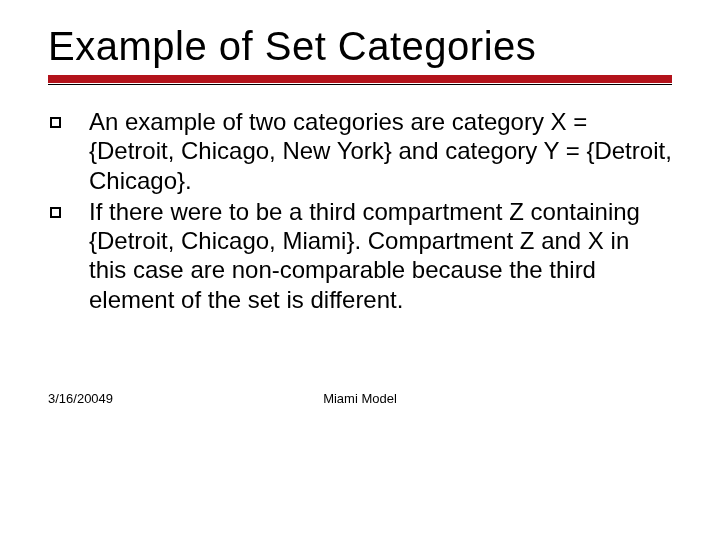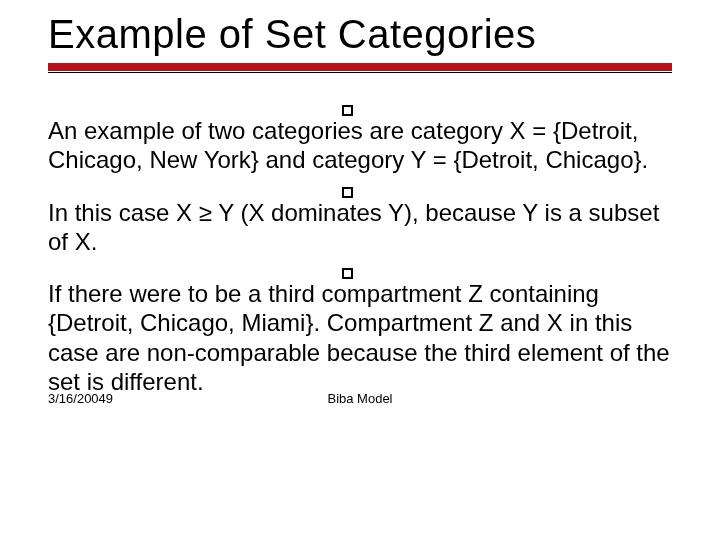--- a/index.html
+++ b/index.html
@@ -9,21 +9,21 @@
     height: 540px;
     background: #ffffff;
     font-family: Verdana, Geneva, sans-serif;
     color: #000;
     overflow: hidden;
   }
   .slide {
     box-sizing: border-box;
     width: 720px;
     height: 428px;
-    padding: 12px 48px 20px 48px;
+    padding: 24px 48px 20px 48px;
     position: relative;
   }
   .title {
     font-size: 40px;
     font-weight: 400;
     margin: 0 0 6px 0;
     letter-spacing: 0.5px;
   }
   .rule-red {
     height: 8px;
@@ -36,23 +36,22 @@
     width: 100%;
     margin-top: 1px;
   }
   .body {
     margin-top: 22px;
     font-size: 24px;
     line-height: 1.22;
   }
   .bullet-row {
     display: flex;
-    align-items: center;
+    align-items: flex-start;
     margin-bottom: 2px;
-    flex-direction: column;
   }
   .bullet-marker {
     width: 11px;
     height: 11px;
     border: 2px solid #000;
     box-sizing: border-box;
     flex: 0 0 auto;
     margin-top: 10px;
     margin-right: 28px;
     margin-left: 2px;
@@ -89,31 +88,27 @@
   <div class="rule-red"></div>
   <div class="rule-thin"></div>
 
   <div class="body">
 
     <div class="bullet-row">
       <span class="bullet-marker"></span>
       <span class="bullet-text">An example of two categories are category X = {Detroit, Chicago, New York} and category Y = {Detroit, Chicago}.</span>
     </div>
 
-    <div class="bullet-row">
-      <span class="bullet-marker"></span>
-      <span class="bullet-text">In this case X ≥ Y (X dominates Y), because Y is a subset of X.</span>
-    </div>
 
     <div class="bullet-row">
       <span class="bullet-marker"></span>
       <span class="bullet-text">If there were to be a third compartment Z containing {Detroit, Chicago, Miami}. Compartment Z and X in this case are non-comparable because the third element of the set is different.</span>
     </div>
 
   </div>
 
   <div class="footer">
     <span class="footer-left">3/16/2004</span>
-    <span class="footer-center">Biba Model</span>
+    <span class="footer-center">Miami Model</span>
     <span class="footer-right">9</span>
   </div>
 
 </div>
 
 </body></html>

